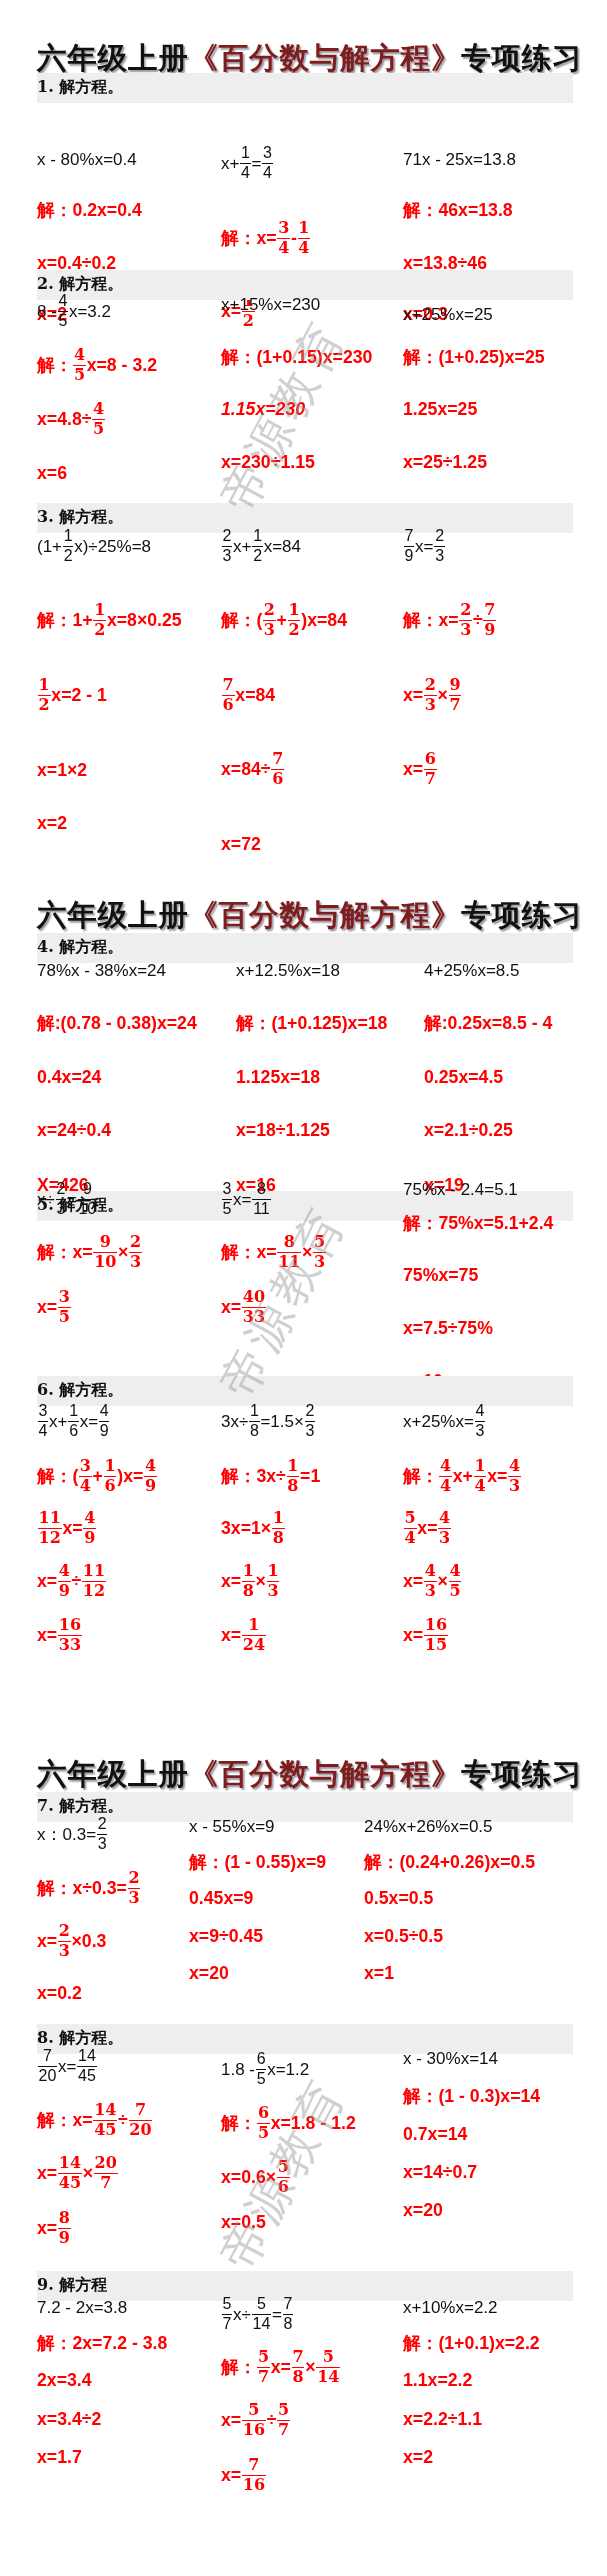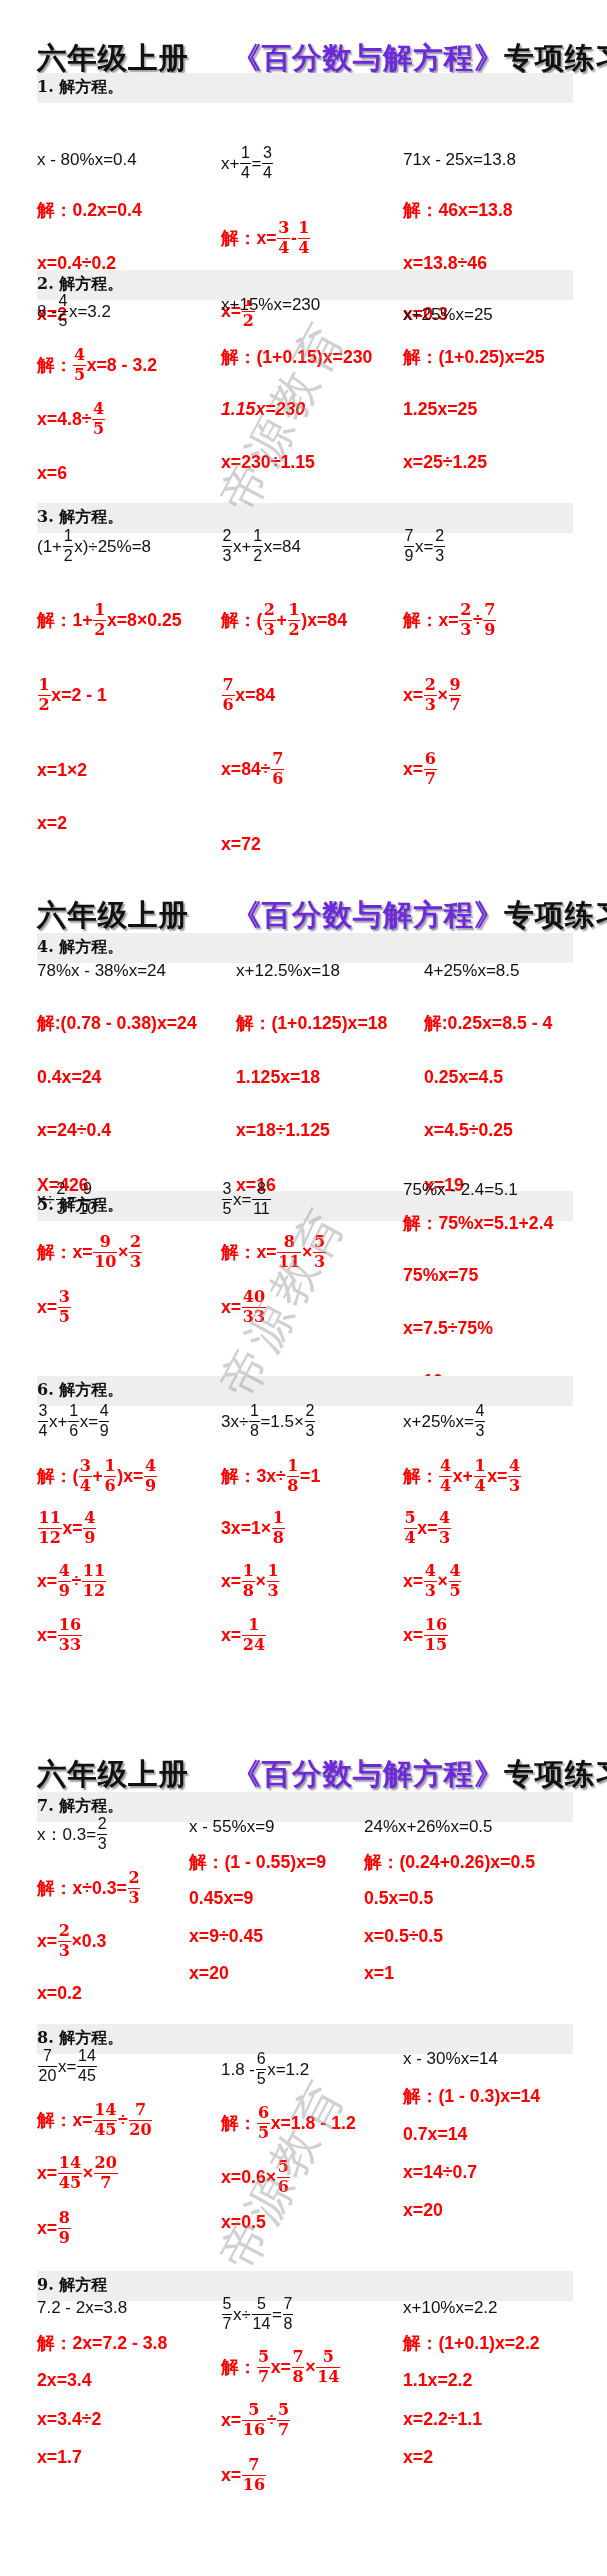--- a/index.html
+++ b/index.html
@@ -1,21 +1,21 @@
 <!DOCTYPE html>
 <html style="font-size:13.5px"><head>
 <meta charset="utf-8">
 <style>
   html, body { margin: 0; padding: 0; background: #ffffff; }
   body { width: 607px; height: 2576px; position: relative; overflow: hidden;
          font-family: "DejaVu Sans", "Liberation Sans", sans-serif; }
   .page-title { position: absolute; left: 37px; width: 540px; height: 40px;
         font-size: 29.5px; font-weight: bold; letter-spacing: 0.8px; white-space: nowrap;
         color: #111; text-shadow: 1.7px 1.7px 1.7px #9a9a9a; line-height: 40px; }
-  .page-title .accent { color: #6d28d9; text-shadow: 1.7px 1.7px 1.7px #9a9aa8; margin-left: 43px; }
+  .page-title .accent { color: #7f1d1d; text-shadow: 1.7px 1.7px 1.7px #9a9aa8; }
   .band { position: absolute; left: 37px; width: 536px; height: 30px;
         background: #eeeeee; }
   .band-label { position: absolute; left: 0; top: 3.4px; font-size: 16px; font-weight: bold;
         color: #111; font-family: "DejaVu Serif", "Liberation Serif", serif; line-height: 22px; }
   .line { position: absolute; white-space: nowrap; display: flex; align-items: center;
         line-height: 1; }
   .line.q { color: #111; font-size: 17px; font-family: "Liberation Sans", sans-serif; }
   .line.a { color: #ff0000; font-size: 17.7px; font-weight: bold; font-family: "Liberation Sans", sans-serif; }
   .frac { display: inline-flex; flex-direction: column; align-items: center; margin: 0 0.8px;
         vertical-align: middle; }
@@ -327,21 +327,21 @@
     <div class="line q" style="left: 424px; top: 962px;">
       <span class="txt">4+25%x=8.5</span>
     </div>
     <div class="line a" style="left: 424px; top: 1015px;">
       <span class="txt">解:0.25x=8.5 - 4</span>
     </div>
     <div class="line a" style="left: 424px; top: 1069px;">
       <span class="txt">0.25x=4.5</span>
     </div>
     <div class="line a" style="left: 424px; top: 1122px;">
-      <span class="txt">x=4.5÷0.25</span>
+      <span class="txt">x=2.1÷0.25</span>
     </div>
     <div class="line a" style="left: 424px; top: 1177px;">
       <span class="txt">x=19</span>
     </div>
     <div class="band" style="top: 1155px; margin-top: 36px;">
       <span class="band-label">5.  解方程。</span>
     </div>
     <div class="line q" style="left: 37px; top: 1181px;">
       <span class="txt">x÷</span>
       <span class="frac">

